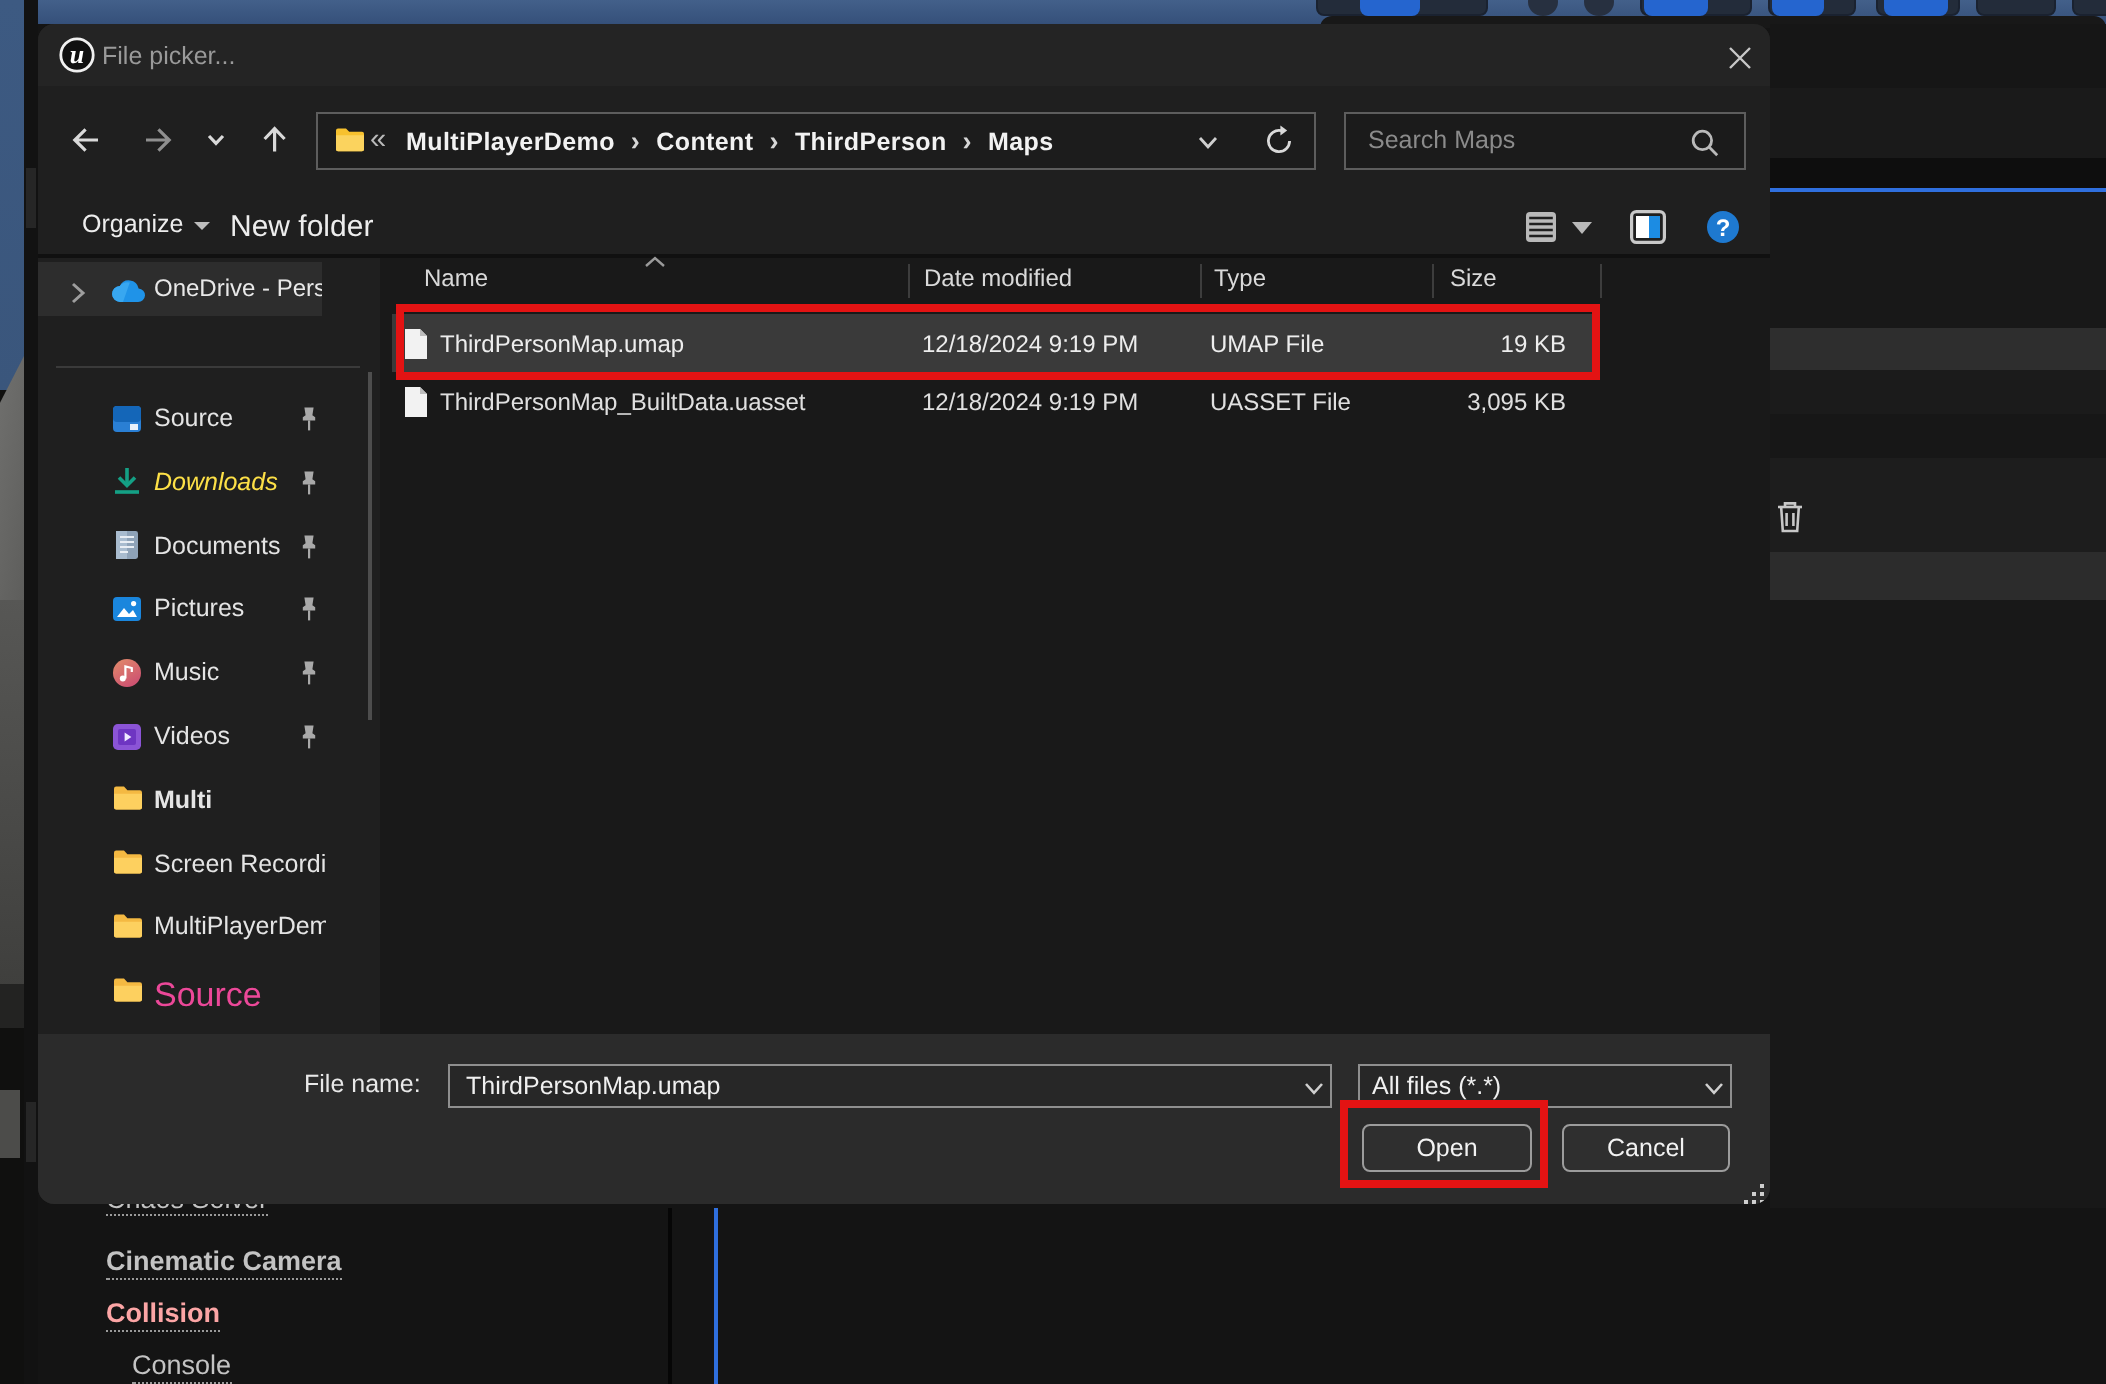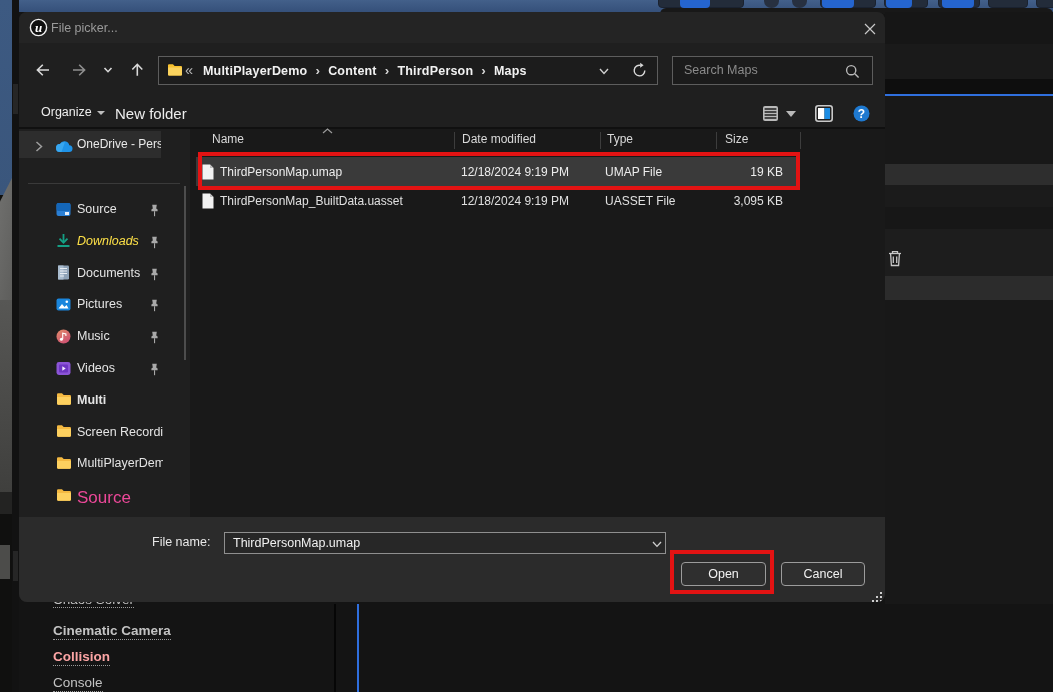--- a/index.html
+++ b/index.html
@@ -61,21 +61,21 @@
         <path d="M8.7 6.5 V13"></path>
       </g>
     </svg>
 
   <div class="abs" style="left:19px;top:604px;width:1034px;height:88px;background:#141414;"></div>
   <div class="abs" style="left:334px;top:604px;width:2px;height:88px;background:#060606;"></div>
   <div class="abs" style="left:357px;top:604px;width:2px;height:88px;background:#2f6fde;"></div>
   <div class="abs txt" style="left:53px;top:592px;font-size:13.5px;"><span style="color:#c3c3c3;border-bottom:1px dotted #9a9a9a;">Chaos Solver</span></div>
   <div class="abs txt" style="left:53px;top:623px;font-size:13.5px;font-weight:bold;"><span style="color:#c3c3c3;border-bottom:1px dotted #9a9a9a;padding-bottom:1px;">Cinematic Camera</span></div>
   <div class="abs txt" style="left:53px;top:649px;font-size:13.5px;"><span style="color:#fca5a5;border-bottom:1px dotted #9a9a9a;padding-bottom:1px;font-weight:bold;">Collision</span></div>
-  <div class="abs txt" style="left:53px;top:675px;font-size:13.5px;"><span style="color:#c3c3c3;border-bottom:1px dotted #9a9a9a;padding-bottom:1px;">Console</span></div>
+  <div class="abs txt" style="left:66px;top:675px;font-size:13.5px;"><span style="color:#c3c3c3;border-bottom:1px dotted #9a9a9a;padding-bottom:1px;">Console</span></div>
 
   <div class="abs" style="left:19px;top:12px;width:866px;height:590px;background:#1f1f1f;border-radius:8px;overflow:hidden;z-index:2;">
 
     <div class="abs" style="left:0;top:0;width:866px;height:31px;background:#242424;"></div>
     <svg class="abs" style="left:10px;top:6px;" width="19" height="19" viewBox="0 0 19 19">
       <circle cx="9.5" cy="9.5" r="8.1" fill="#101010" stroke="#f0f0f0" stroke-width="1.4"></circle>
       <text x="9.5" y="13.6" font-family="Liberation Serif" font-style="italic" font-weight="bold" font-size="13" fill="#ffffff" text-anchor="middle">u</text>
     </svg>
     <div class="abs txt" style="left:32px;top:9px;color:#9a9a9a;font-size:12.5px;">File picker...</div>
     <svg class="abs" style="left:845px;top:11px;" width="12" height="12" viewBox="0 0 12 12">
@@ -294,20 +294,26 @@
     <div class="abs" style="left:179px;top:140px;width:602px;height:38px;border:4px solid #e31313;z-index:3;"></div>
 
     <div class="abs" style="left:0;top:505px;width:866px;height:85px;background:#2b2b2b;">
       <div class="abs txt" style="left:133px;top:18px;color:#e8e8e8;font-size:12.5px;">File name:</div>
       <div class="abs" style="left:205px;top:15px;width:442px;height:22px;background:#272727;border:1px solid #8f8f8f;">
         <div class="abs txt" style="left:8px;top:3px;color:#f0f0f0;font-size:12.5px;">ThirdPersonMap.umap</div>
         <svg class="abs" style="left:427px;top:8px;" width="10" height="7" viewBox="0 0 10 7">
             <path d="M1 1 L5 5.4 L9 1" fill="none" stroke="#cfcfcf" stroke-width="1.3"></path>
           </svg>
       </div>
+      <div class="abs" style="left:660px;top:15px;width:187px;height:22px;background:#272727;border:1px solid #8f8f8f;">
+        <div class="abs txt" style="left:6px;top:3px;color:#f0f0f0;font-size:12.5px;">All files (*.*)</div>
+        <svg class="abs" style="left:172px;top:8px;" width="10" height="7" viewBox="0 0 10 7">
+            <path d="M1 1 L5 5.4 L9 1" fill="none" stroke="#cfcfcf" stroke-width="1.3"></path>
+          </svg>
+      </div>
       <div class="abs" style="left:662px;top:45px;width:85px;height:24px;background:#2f2f2f;border:1px solid #9c9c9c;border-radius:4px;color:#f2f2f2;font-size:12.5px;text-align:center;line-height:22px;">Open</div>
       <div class="abs" style="left:762px;top:45px;width:84px;height:24px;background:#2f2f2f;border:1px solid #9c9c9c;border-radius:4px;color:#f2f2f2;font-size:12.5px;text-align:center;line-height:22px;">Cancel</div>
       <div class="abs" style="left:651px;top:33px;width:104px;height:44px;border:4px solid #e31313;"></div>
       <svg class="abs" style="left:853px;top:75px;" width="10" height="10" viewBox="0 0 10 10" fill="#cfcfcf">
         <rect x="8" y="0" width="2" height="2"></rect>
           <rect x="4" y="4" width="2" height="2"></rect>
           <rect x="8" y="4" width="2" height="2"></rect>
           <rect x="0" y="8" width="2" height="2"></rect>
           <rect x="4" y="8" width="2" height="2"></rect>
           <rect x="8" y="8" width="2" height="2"></rect>

